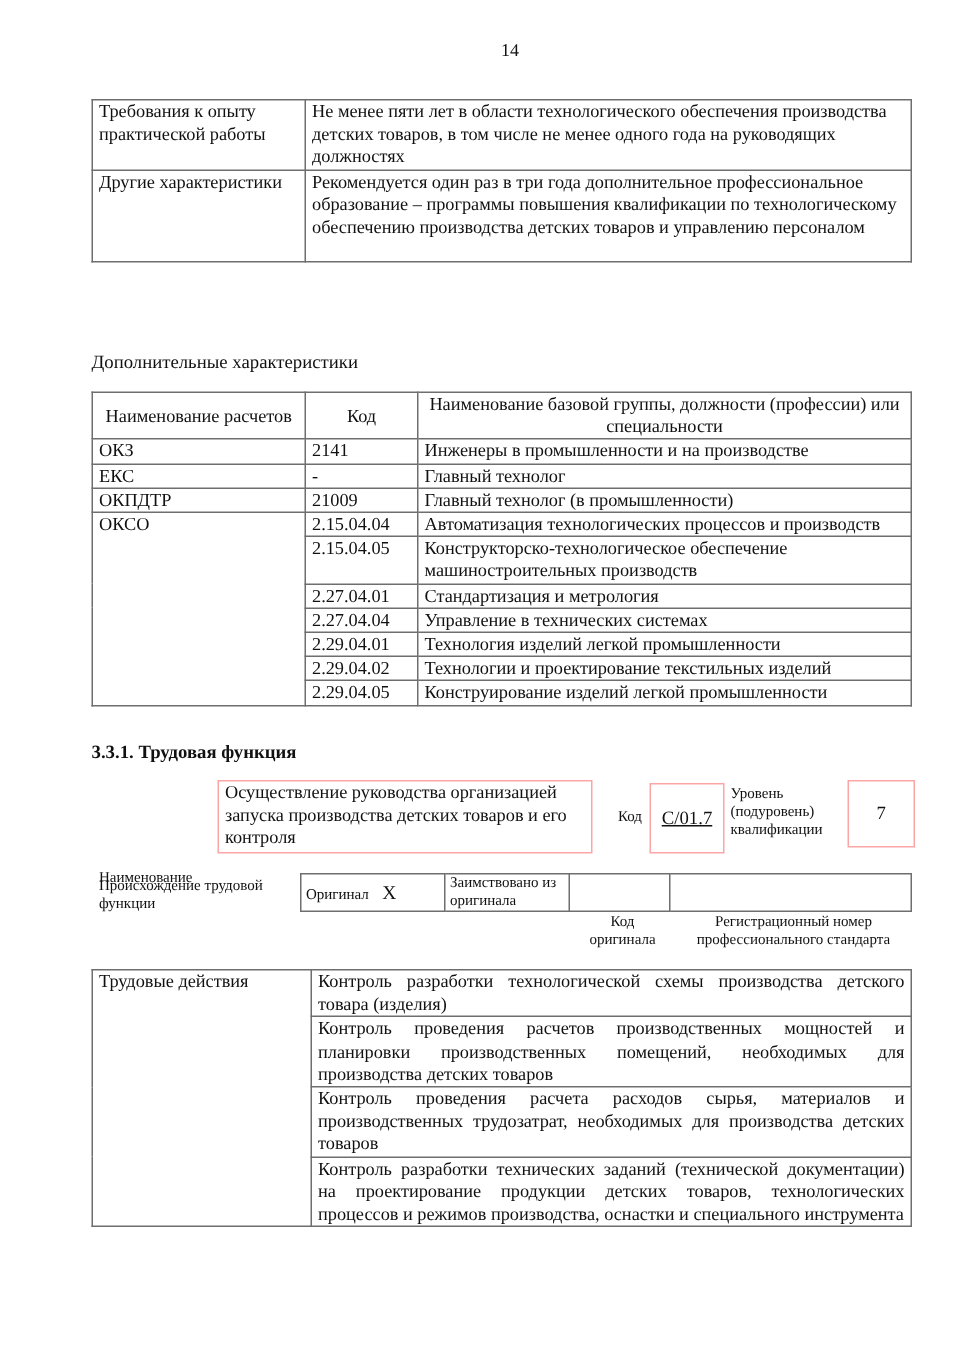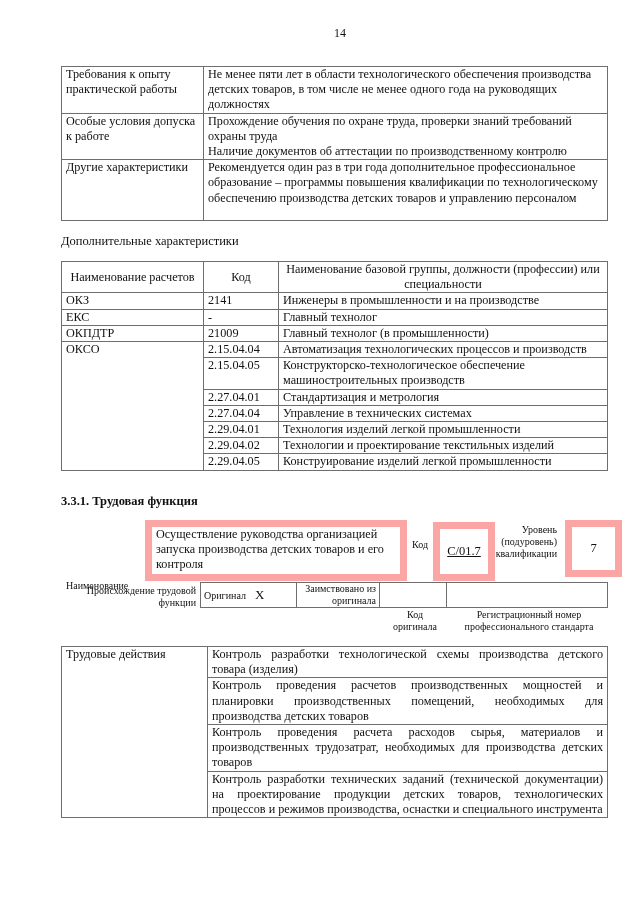--- a/index.html
+++ b/index.html
@@ -11,23 +11,23 @@
   td, th { border: 1px solid #6e6e6e; padding: 0 4px; vertical-align: top;
            font-size: 12.2px; line-height: 15.2px; font-weight: normal; margin-left: 40px; }
   #t1 { left: 61px; top: 66px; width: 547px; }
   #t1 col.c1 { width: 142px; }
   #t2 { left: 61px; top: 261px; width: 547px; }
   #t2 col.c1 { width: 142px; } #t2 col.c2 { width: 75px; }
   #t2 th { text-align: center; vertical-align: middle; }
   #t2 .hdr { height: 31px; }
   .sec-label { left: 61px; top: 234px; font-size: 12.5px; }
   .func-title { left: 61px; top: 494px; font-size: 12.5px; font-weight: bold; }
-  .small { font-size: 10px; line-height: 12px; text-align: right; }
+  .small { font-size: 10px; line-height: 12px; }
   .lbl-name { left: 66px; top: 556px; margin-top: 24px; }
-  .box { border: 7px solid #fca5a5; }
+  .box { border: 1px solid #fca5a5; }
   .name-box { left: 145px; top: 520px; width: 240px; height: 47px; padding: 0 4px;
               font-size: 12.2px; line-height: 15.2px; }
   .lbl-code { left: 412px; top: 539px; }
   .code-box { left: 433px; top: 522px; width: 48px; height: 45px; display: flex;
               align-items: center; justify-content: center; font-size: 12.5px; text-decoration: underline; }
   .lbl-level { left: 487px; top: 524px; width: 70px; }
   .level-box { left: 565px; top: 520px; width: 43px; height: 43px; display: flex;
                align-items: center; justify-content: center; font-size: 12.5px; }
   .lbl-origin { left: 66px; top: 585px; width: 130px; }
   #t3 { left: 200px; top: 582px; width: 408px; padding-left: 45px; }
@@ -46,27 +46,20 @@
 
 <table id="t1">
   <colgroup>
       <col class="c1">
       <col>
     </colgroup>
   <tbody>
       <tr style="height:46px">
     <td>Требования к опыту практической работы</td>
     <td>Не менее пяти лет в области технологического обеспечения производства детских товаров, в том числе не менее одного года на руководящих должностях</td>
-  </tr>
-  <tr style="height:46px">
-    <td>Особые условия допуска к работе</td>
-    <td>
-      <div>Прохождение обучения по охране труда, проверки знаний требований охраны труда</div>
-      <div>Наличие документов об аттестации по производственному контролю</div>
-    </td>
   </tr>
   <tr style="height:61px">
     <td>Другие характеристики</td>
     <td>Рекомендуется один раз в три года дополнительное профессиональное образование – программы повышения квалификации по технологическому обеспечению производства детских товаров и управлению персоналом</td>
   </tr>
 </tbody>
   </table>
 
 <div class="abs sec-label">Дополнительные характеристики</div>
 

